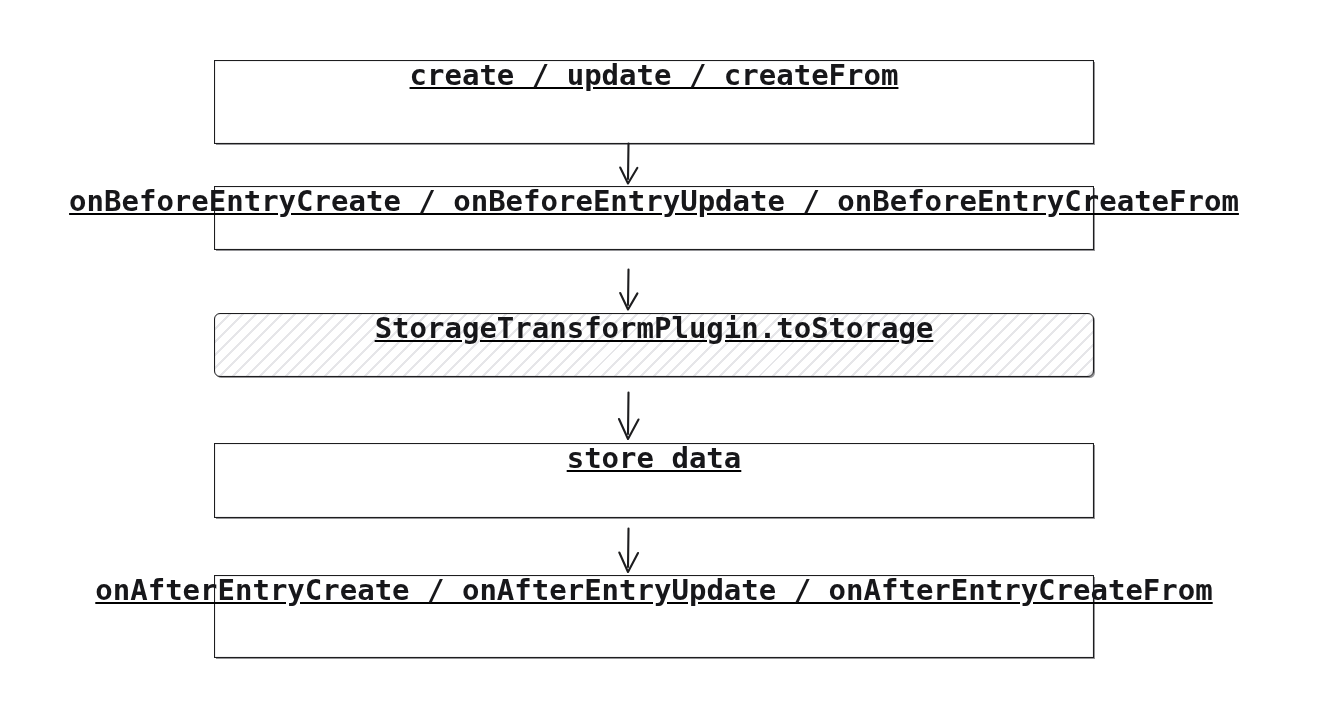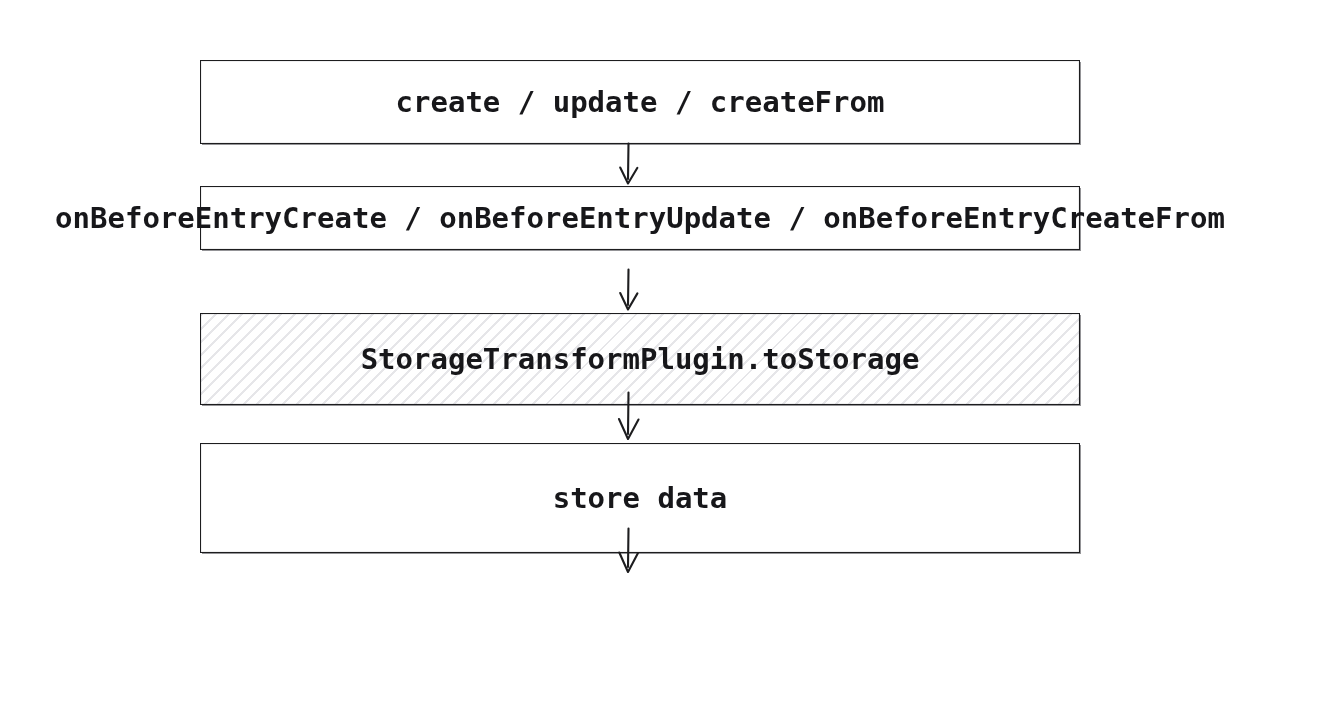--- a/index.html
+++ b/index.html
@@ -17,48 +17,49 @@
   #diagram {
     position: relative;
     width: 1323px;
     height: 710px;
     background: #ffffff;
   }
 
   
   .node {
     position: absolute;
-    left: 200px;
+    left: 214px;
     width: 880px;
     box-sizing: border-box;
     border: 1.6px solid #1d1d1f;
     background: #ffffff;
     display: flex;
-    align-items: center;
+    align-items: flex-start;
     justify-content: center;
     
     box-shadow: 1.5px 1.5px 0 -0.5px rgba(60,60,65,0.55),
                 inset 0 0 0 0.5px rgba(120,120,128,0.22);
+    text-decoration: underline;
   }
 
   .node-label {
     font-family: "DejaVu Sans Mono", "Liberation Mono", monospace;
     font-size: 29px;
     font-weight: 700;
     color: #17171a;
     letter-spacing: 0px;
     white-space: nowrap;
     line-height: 1;
   }
 
   
   #node-create        { top: 60px;  height: 84px; }
   #node-before-hooks  { top: 186px; height: 64px; }
-  #node-to-storage    { top: 313px; height: 92px; }
-  #node-store-data    { top: 443px; height: 110px; }
+  #node-to-storage    { top: 313px; height: 64px; border-radius: 6px; }
+  #node-store-data    { top: 443px; height: 75px; }
   #node-after-hooks   { top: 575px; height: 83px; }
 
   
   .node.hatched {
     background-color: #ffffff;
     background-image: repeating-linear-gradient(
         135deg,
         #e6e6e9 0px,
         #e6e6e9 2.1px,
         #ffffff 2.1px,
@@ -136,14 +137,17 @@
     <span class="node-label">store data</span>
   </div>
 
   <div class="connector" id="conn-4">
     <svg width="1323" height="49" viewBox="0 0 1323 49">
       <path class="conn-line" d="M628.5 0.5 L628 39"></path>
       <path class="conn-head" d="M619.3 24.5 L628 44 L638 25"></path>
     </svg>
   </div>
 
+  <div class="node" id="node-after-hooks">
+    <span class="node-label">onAfterEntryCreate / onAfterEntryUpdate / onAfterEntryCreateFrom</span>
+  </div>
 
 </div>
 
 </body></html>

